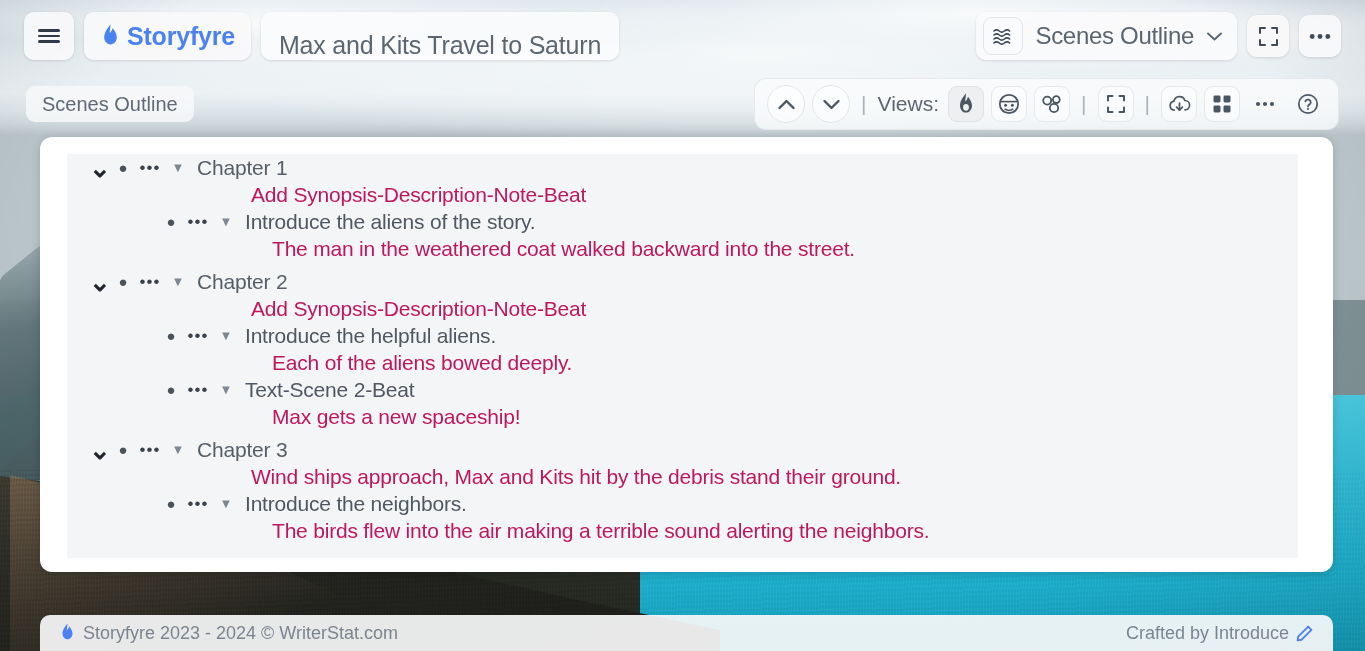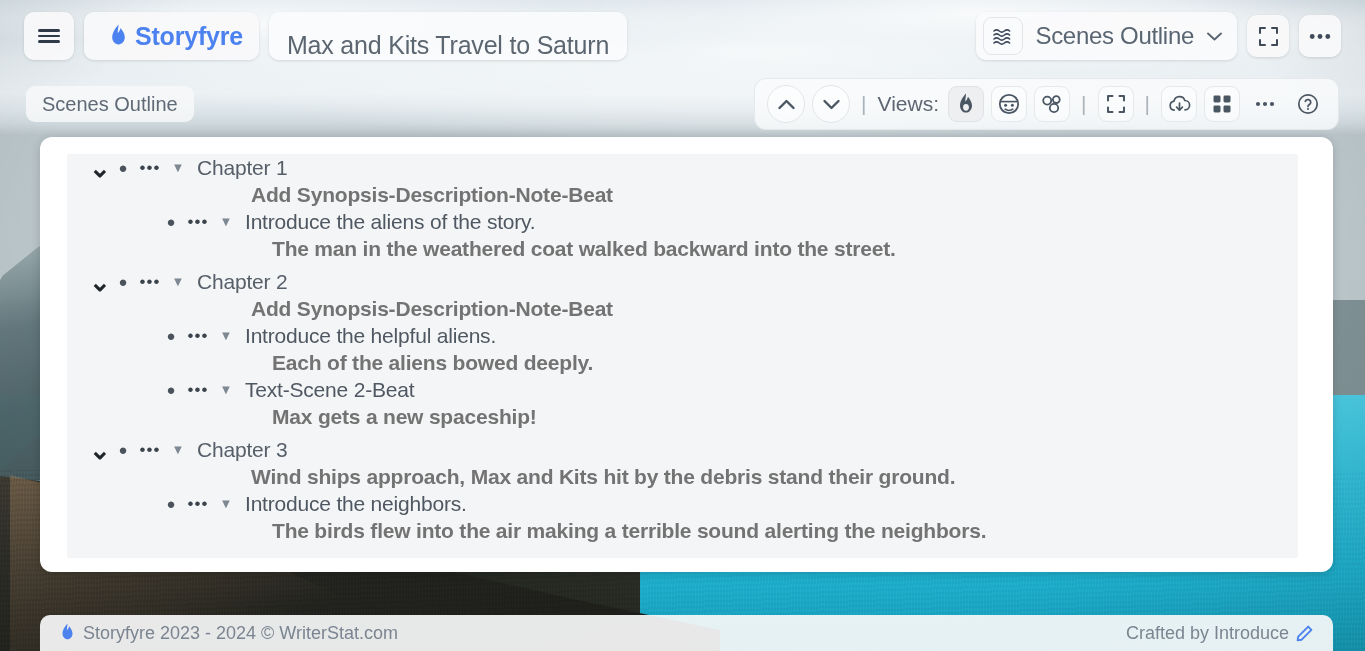--- a/index.html
+++ b/index.html
@@ -115,21 +115,21 @@
   }
   .hamburger-btn {
     width: 50px; height: 48px;
     justify-content: center; cursor: pointer;
   }
   .hamburger-btn .bar {
     display: block; width: 22px; height: 2.4px; background: #2e3a48;
     border-radius: 2px; margin: 3.2px 0;
   }
   .brand-chip {
-    height: 48px; padding: 0 16px 0 25px; gap: 7px; cursor: pointer;
+    height: 48px; padding: 0 16px 0 17px; gap: 7px; cursor: pointer;
   }
   .brand-name {
     color: #4c82ef; font-size: 25px; font-weight: 600; letter-spacing: -.2px;
   }
   .title-chip {
     height: 48px; padding: 0 18px; cursor: text;
     background: rgba(250,251,252,.93);
   }
   .title-text { color: #5c6670; font-size: 25px; letter-spacing: -.2px; margin-top: 18px; }
 
@@ -217,22 +217,22 @@
   .tri-down {
     width: 26px; text-align: center; color: #7d8893; font-size: 13px;
     line-height: 1; cursor: pointer;
   }
   .row-title {
     color: #565f69; font-size: 21px; letter-spacing: -.2px; padding-left: 6px;
     cursor: text; white-space: nowrap;
   }
   .row.lvl2 .row-title { color: #4f5862; }
   .sub {
-    color: #737373; font-size: 21px; letter-spacing: -.2px;
-    height: 27px; display: flex; align-items: center; cursor: text; white-space: nowrap; font-weight: bold;
+    color: #be185d; font-size: 21px; letter-spacing: -.2px;
+    height: 27px; display: flex; align-items: center; cursor: text; white-space: nowrap;
   }
   .sub.ind1 { padding-left: 184px; }
   .sub.ind2 { padding-left: 205px; }
   .spacer-row { height: 6px; }
 
   
   .footer {
     position: absolute; left: 40px; bottom: 0; width: 1293px; height: 36px;
     background: rgba(246,247,248,.93);
     border-radius: 10px 10px 0 0;

